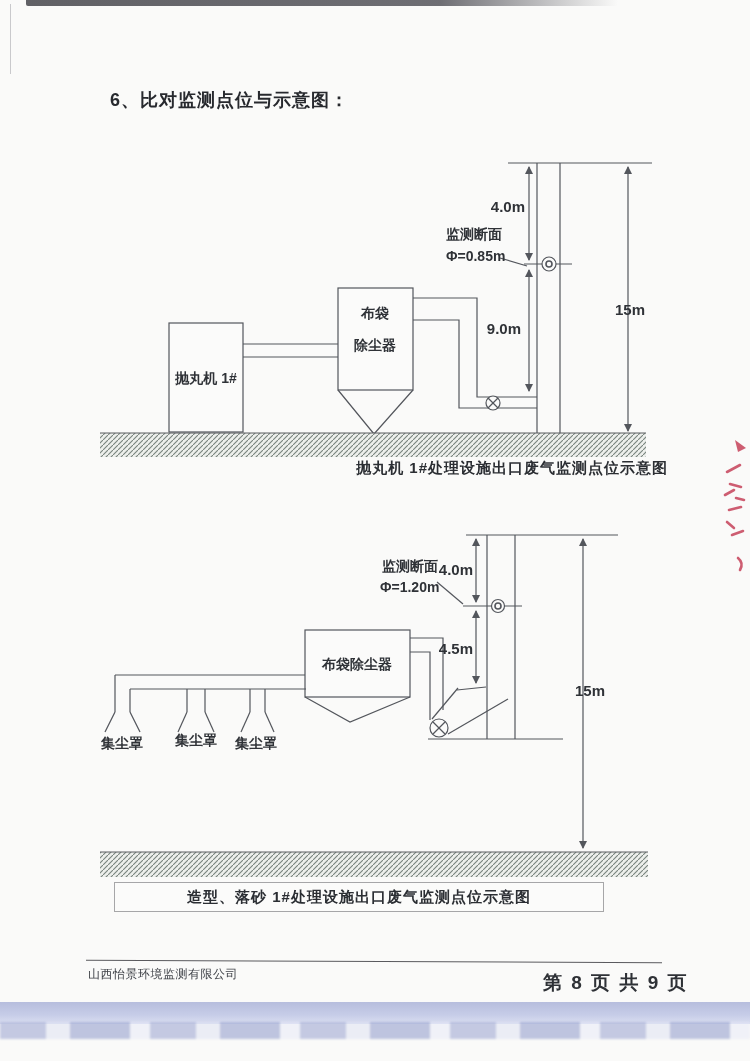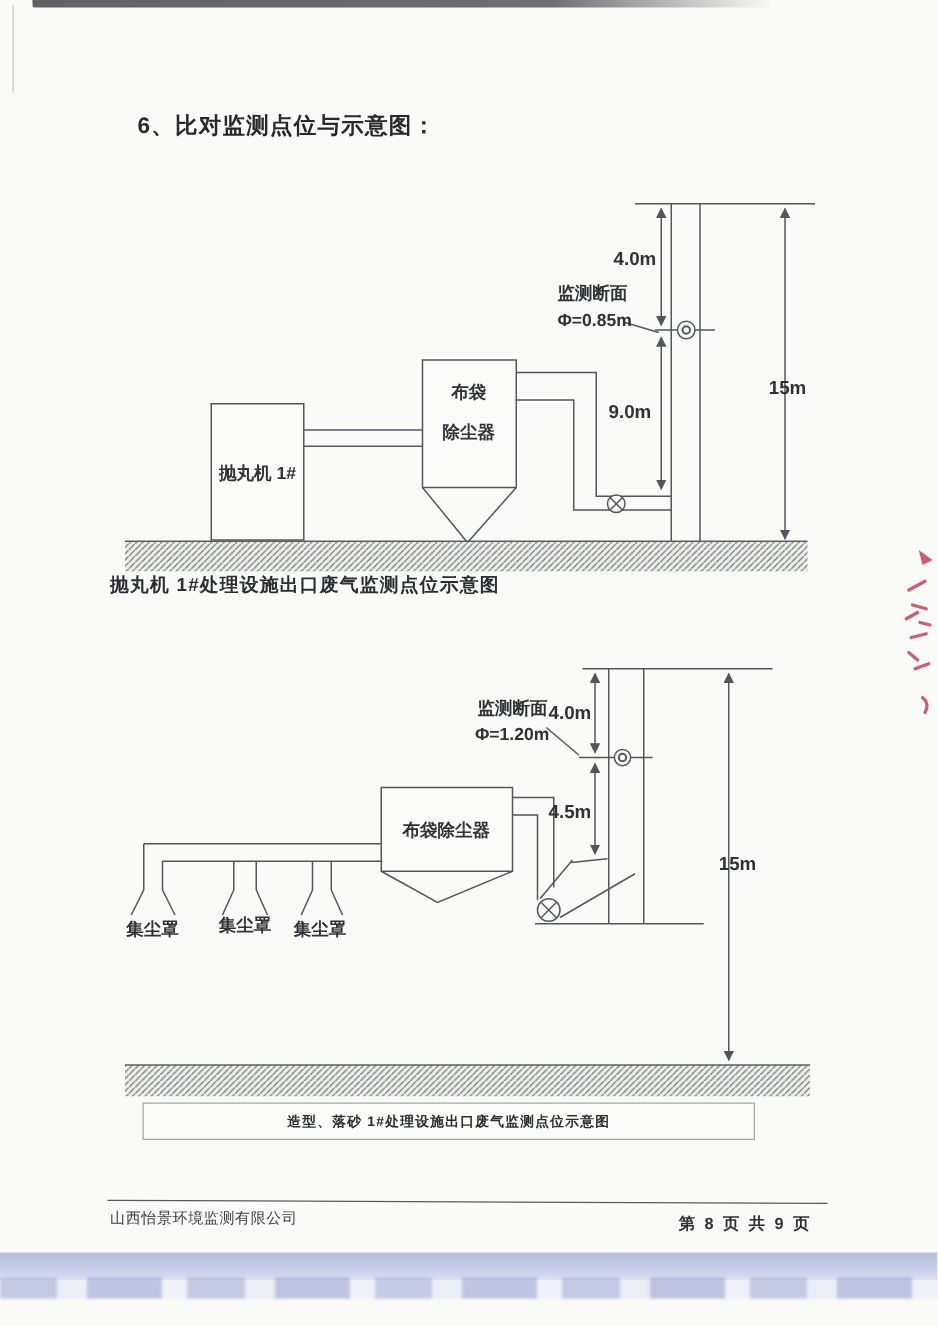--- a/index.html
+++ b/index.html
@@ -16,38 +16,38 @@
   .left-edge{
     position:absolute;left:10px;top:4px;width:1px;height:70px;background:#c9c9cc;
   }
   .heading{
     position:absolute;left:110px;top:88px;
     font-size:18px;font-weight:bold;letter-spacing:1px;color:#27292e;
   }
   svg text{font-family:"Liberation Sans",sans-serif;fill:#2f3237;}
   .dg{position:absolute;}
   .caption1{
-    position:absolute;left:88px;top:459px;width:580px;text-align:left;
+    position:absolute;left:88px;top:459px;width:580px;text-align:right;
     font-size:15px;font-weight:600;color:#2b2e33;letter-spacing:1px;
   }
   .caption2-box{
     position:absolute;left:114px;top:882px;width:488px;height:28px;
     border:1px solid #a6a6a8;background:#fbfbfa;
     display:flex;align-items:center;justify-content:center;
-    font-size:11px;font-weight:600;color:#2b2e33;letter-spacing:1px;
+    font-size:15px;font-weight:600;color:#2b2e33;letter-spacing:1px;
   }
   .footer-rule{
     position:absolute;left:86px;top:961px;width:576px;height:1px;
     background:#5a5a5e;transform:rotate(0.25deg);
   }
   .footer-company{
     position:absolute;left:88px;top:966px;font-size:12px;color:#3c3f45;letter-spacing:.5px;text-align:center;
   }
   .footer-page{
-    position:absolute;left:543px;top:970px;font-size:13px;color:#2e3136;letter-spacing:2px;font-weight:600;
+    position:absolute;left:543px;top:970px;font-size:19px;color:#2e3136;letter-spacing:2px;font-weight:600;
   }
   .stamp{position:absolute;left:694px;top:432px;}
   .bottom-band{
     position:absolute;left:0;top:1002px;width:750px;height:22px;
     background:linear-gradient(to bottom,#b6bddd 0%,#c7cde8 60%,#dbdff1 100%);
     filter:blur(.4px);
   }
   .bottom-band2{
     position:absolute;left:0;top:1022px;width:750px;height:17px;
     background:repeating-linear-gradient(to right,

